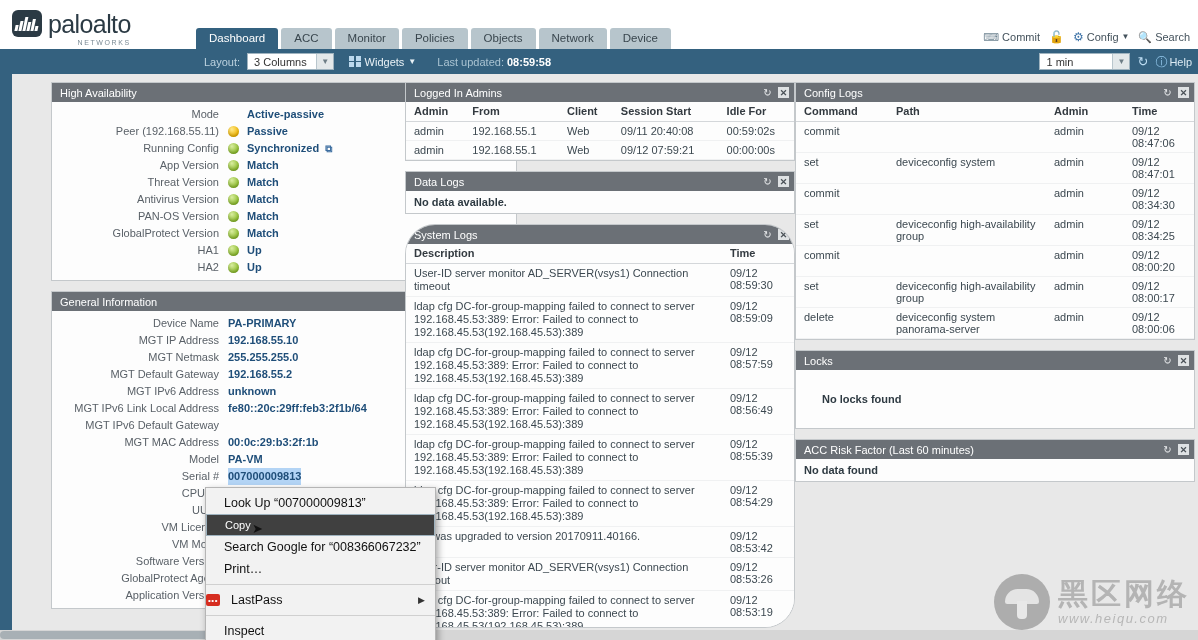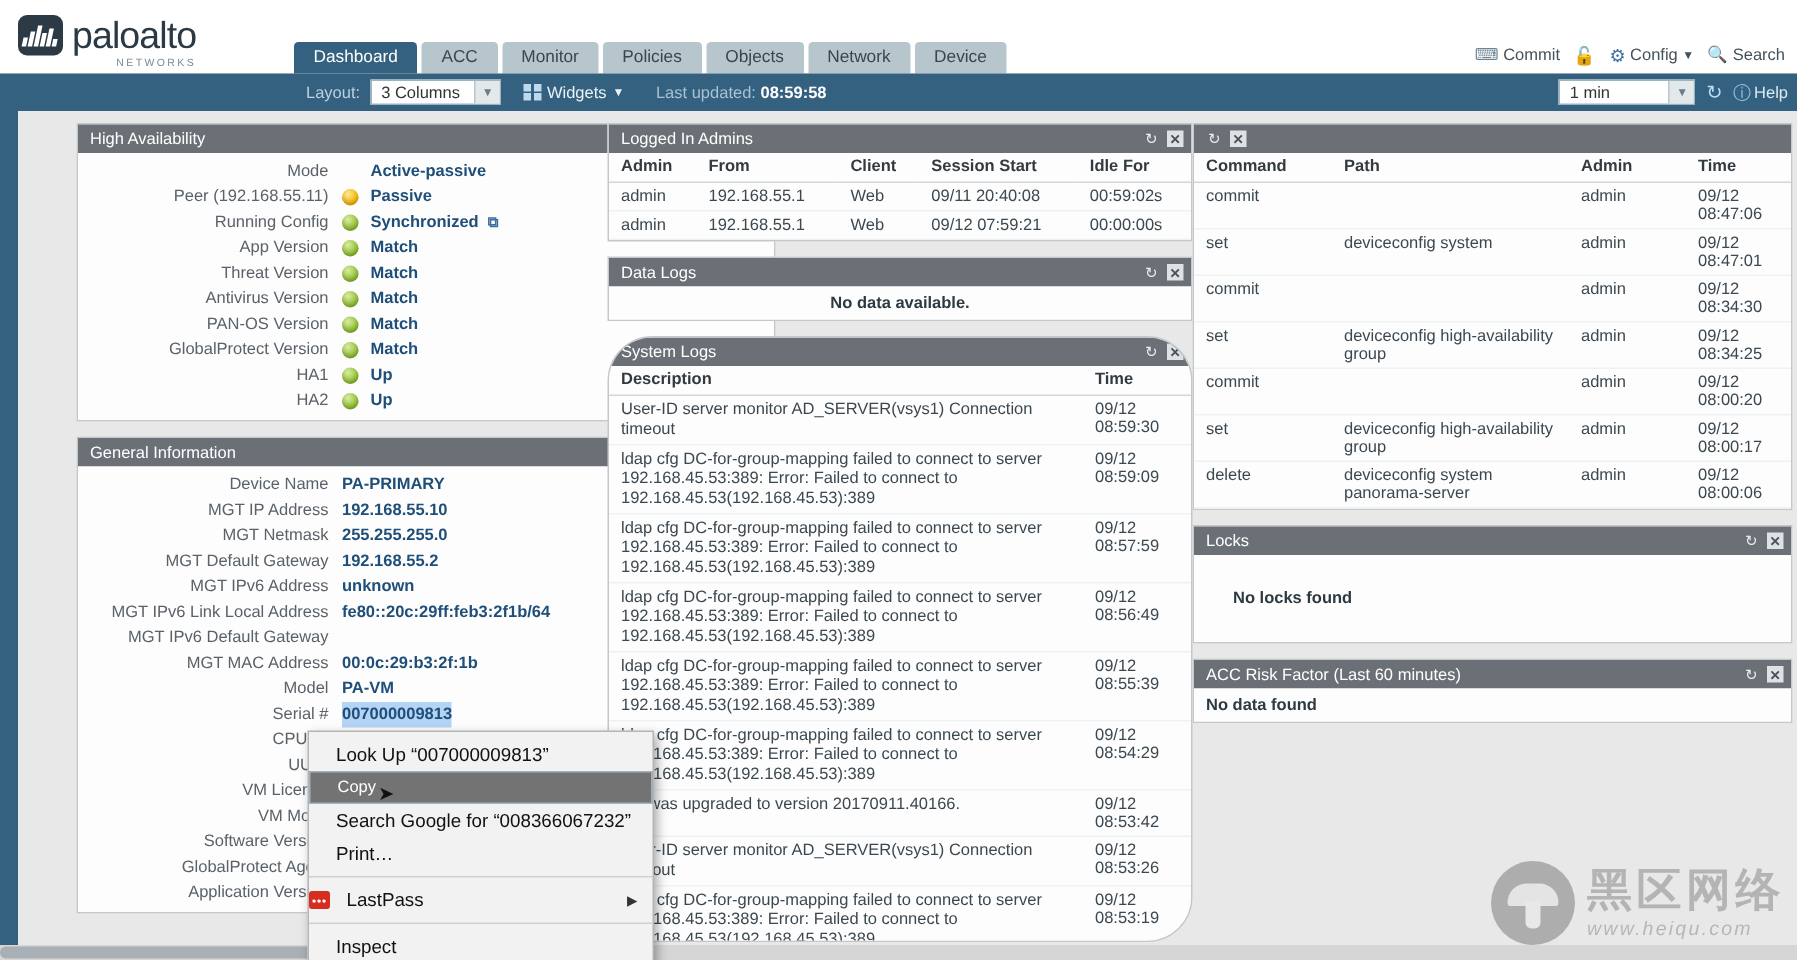--- a/index.html
+++ b/index.html
@@ -127,21 +127,21 @@
   .ctx {
     position: absolute; left: 205px; top: 487px; width: 231px;
     background: #f2f2f2; border: 1px solid #b5b5b5;
     box-shadow: 2px 3px 7px rgba(0,0,0,.35);
     font-size: 12.5px; color: #111; padding: 4px 0; z-index: 50;
   }
   .ctx-item {
     height: 22px; display: flex; align-items: center; padding: 0 10px 0 18px;
     white-space: nowrap; cursor: default; gap: 7px;
   }
-  .ctx-item.sel { background: #737373; color: #ffffff; }
+  .ctx-item.sel { background: #404040; color: #ffffff; }
   .ctx-sep { height: 1px; background: #d0d0d0; margin: 4px 0; }
   .ctx-item .lp-ico {
     width: 14px; height: 12px; background: #d62d20; border-radius: 2px; margin-left: -18px;
     margin-right: 4px; display: inline-flex; align-items: center; justify-content: center;
     color: #fff; font-size: 8px; letter-spacing: .5px;
   }
   .ctx-item .arrow { margin-left: auto; font-size: 9px; color: #333; }
   .ctx-cursor { position: absolute; left: 252px; top: 521px; z-index: 60; font-size: 13px; color: #111; }
 
   
@@ -463,21 +463,21 @@
       </div>
 
       <div class="widget">
         <div class="w-head">
           <span class="w-title">Data Logs</span>
           <span class="w-icons">
             <span class="w-ico">↻</span>
             <span class="w-ico close">✕</span>
           </span>
         </div>
-        <div class="w-body" style="padding:0;text-align:center;">
+        <div class="w-body" style="padding:0;">
           <div class="empty-msg">No data available.</div>
         </div>
       </div>
 
       <div class="widget" style="height:404px;overflow:hidden;border-radius:30px;">
         <div class="w-head">
           <span class="w-title">System Logs</span>
           <span class="w-icons">
             <span class="w-ico">↻</span>
             <span class="w-ico close">✕</span>
@@ -559,20 +559,21 @@
           </table>
         </div>
       </div>
 
     </div>
 
     <div class="col col-3">
 
       <div class="widget">
         <div class="w-head">
+          <span class="w-title">Config Logs</span>
           <span class="w-icons">
             <span class="w-ico">↻</span>
             <span class="w-ico close">✕</span>
           </span>
         </div>
         <div class="w-body" style="padding:0;">
           <table class="t">
             <thead>
                 <tr id="cl-head">
                   <th style="width: 92px;">Command</th>

